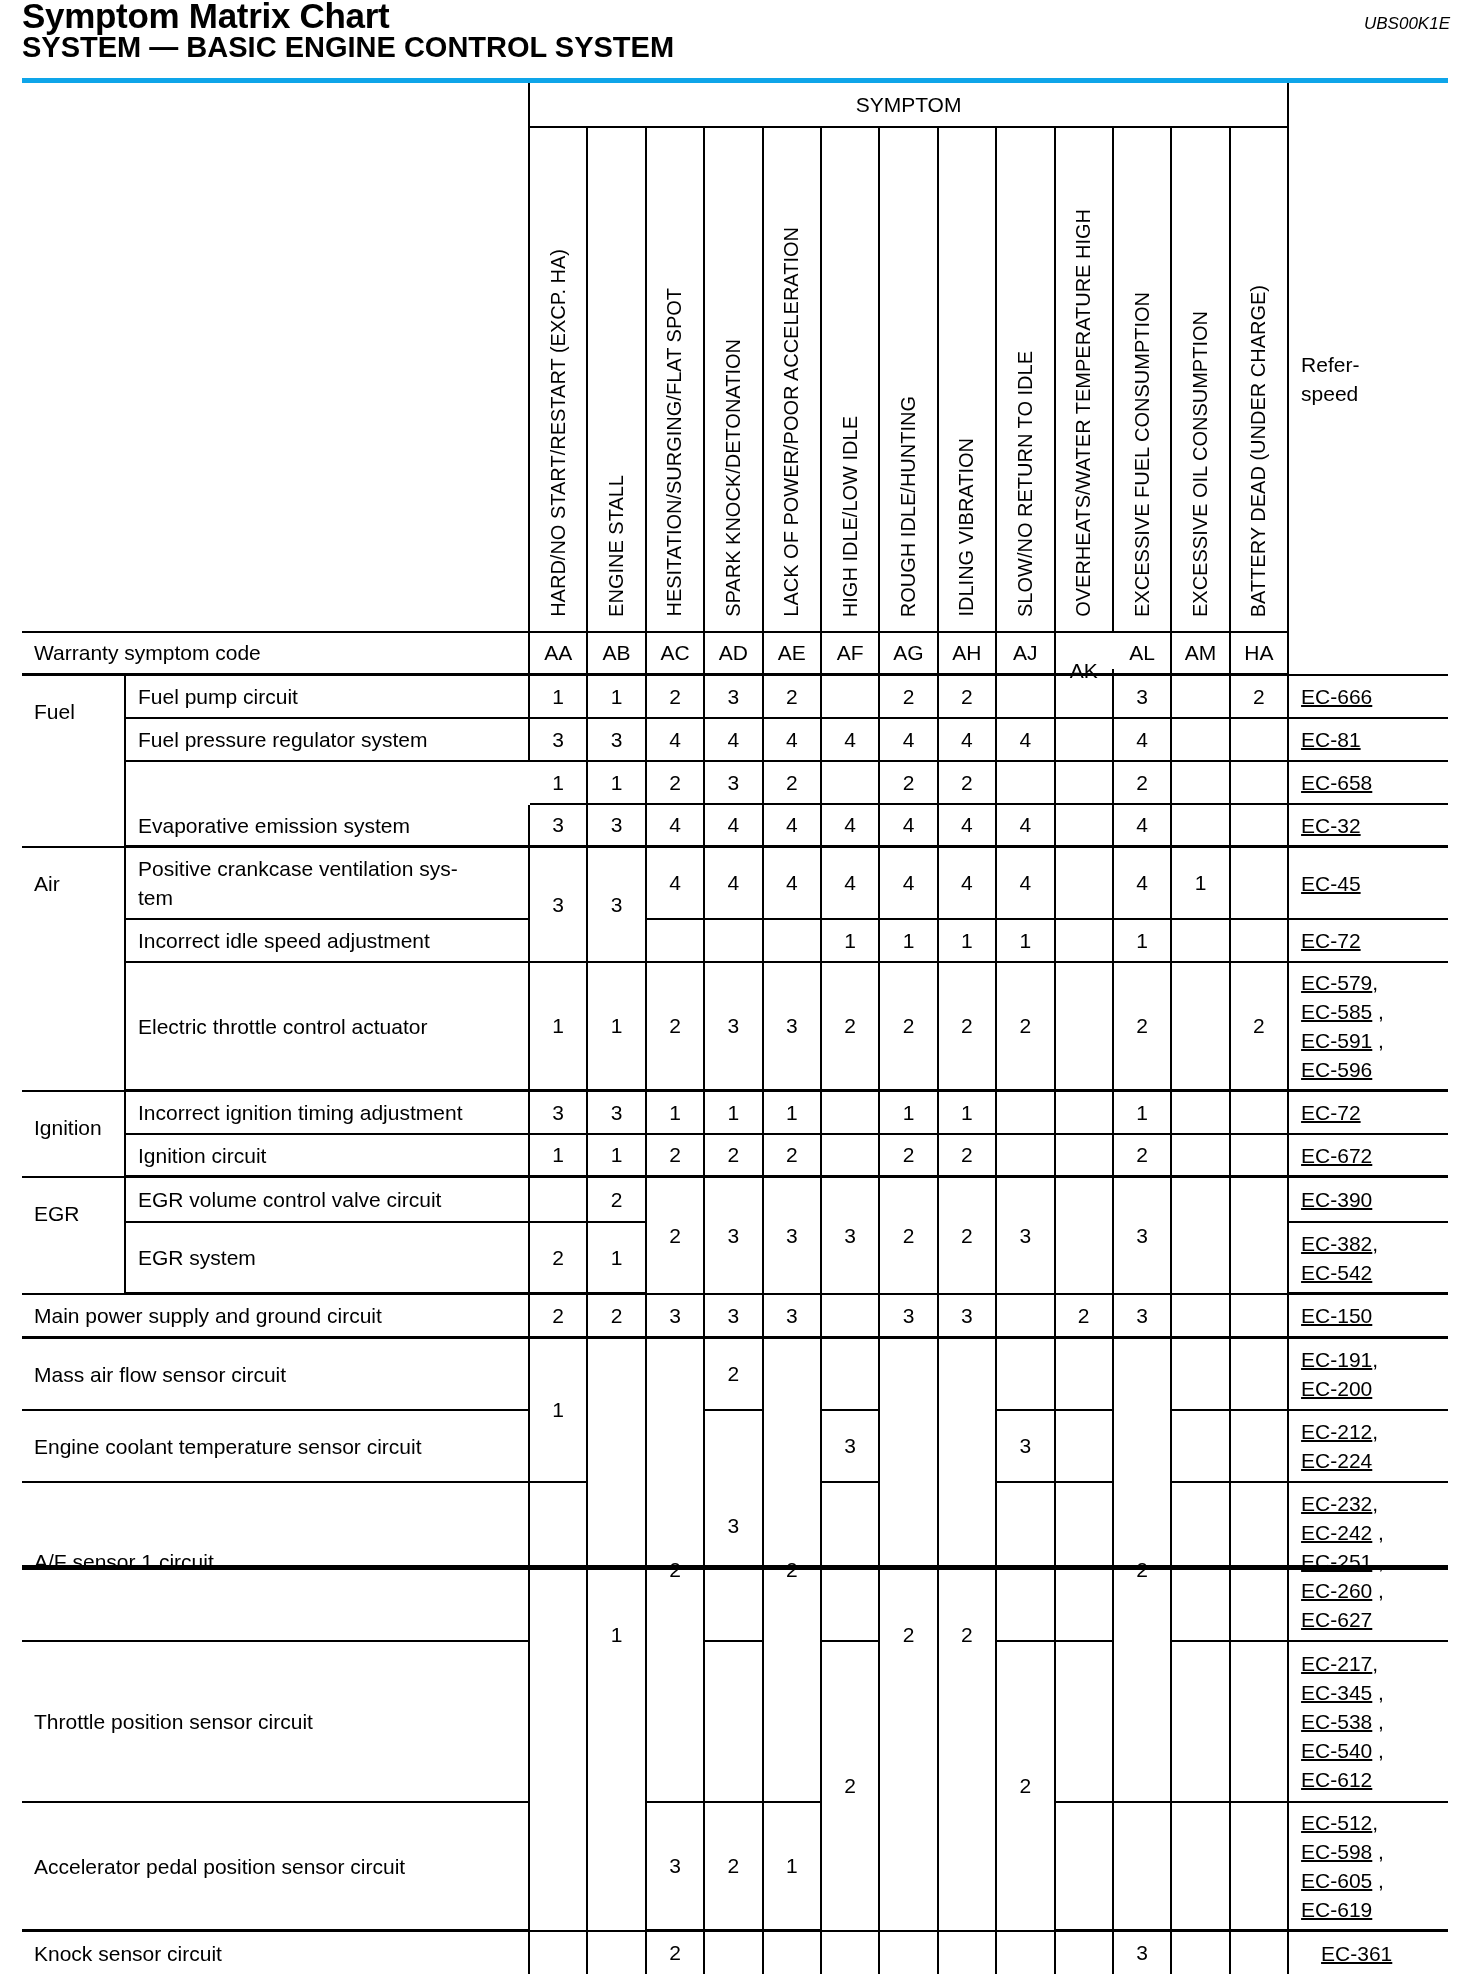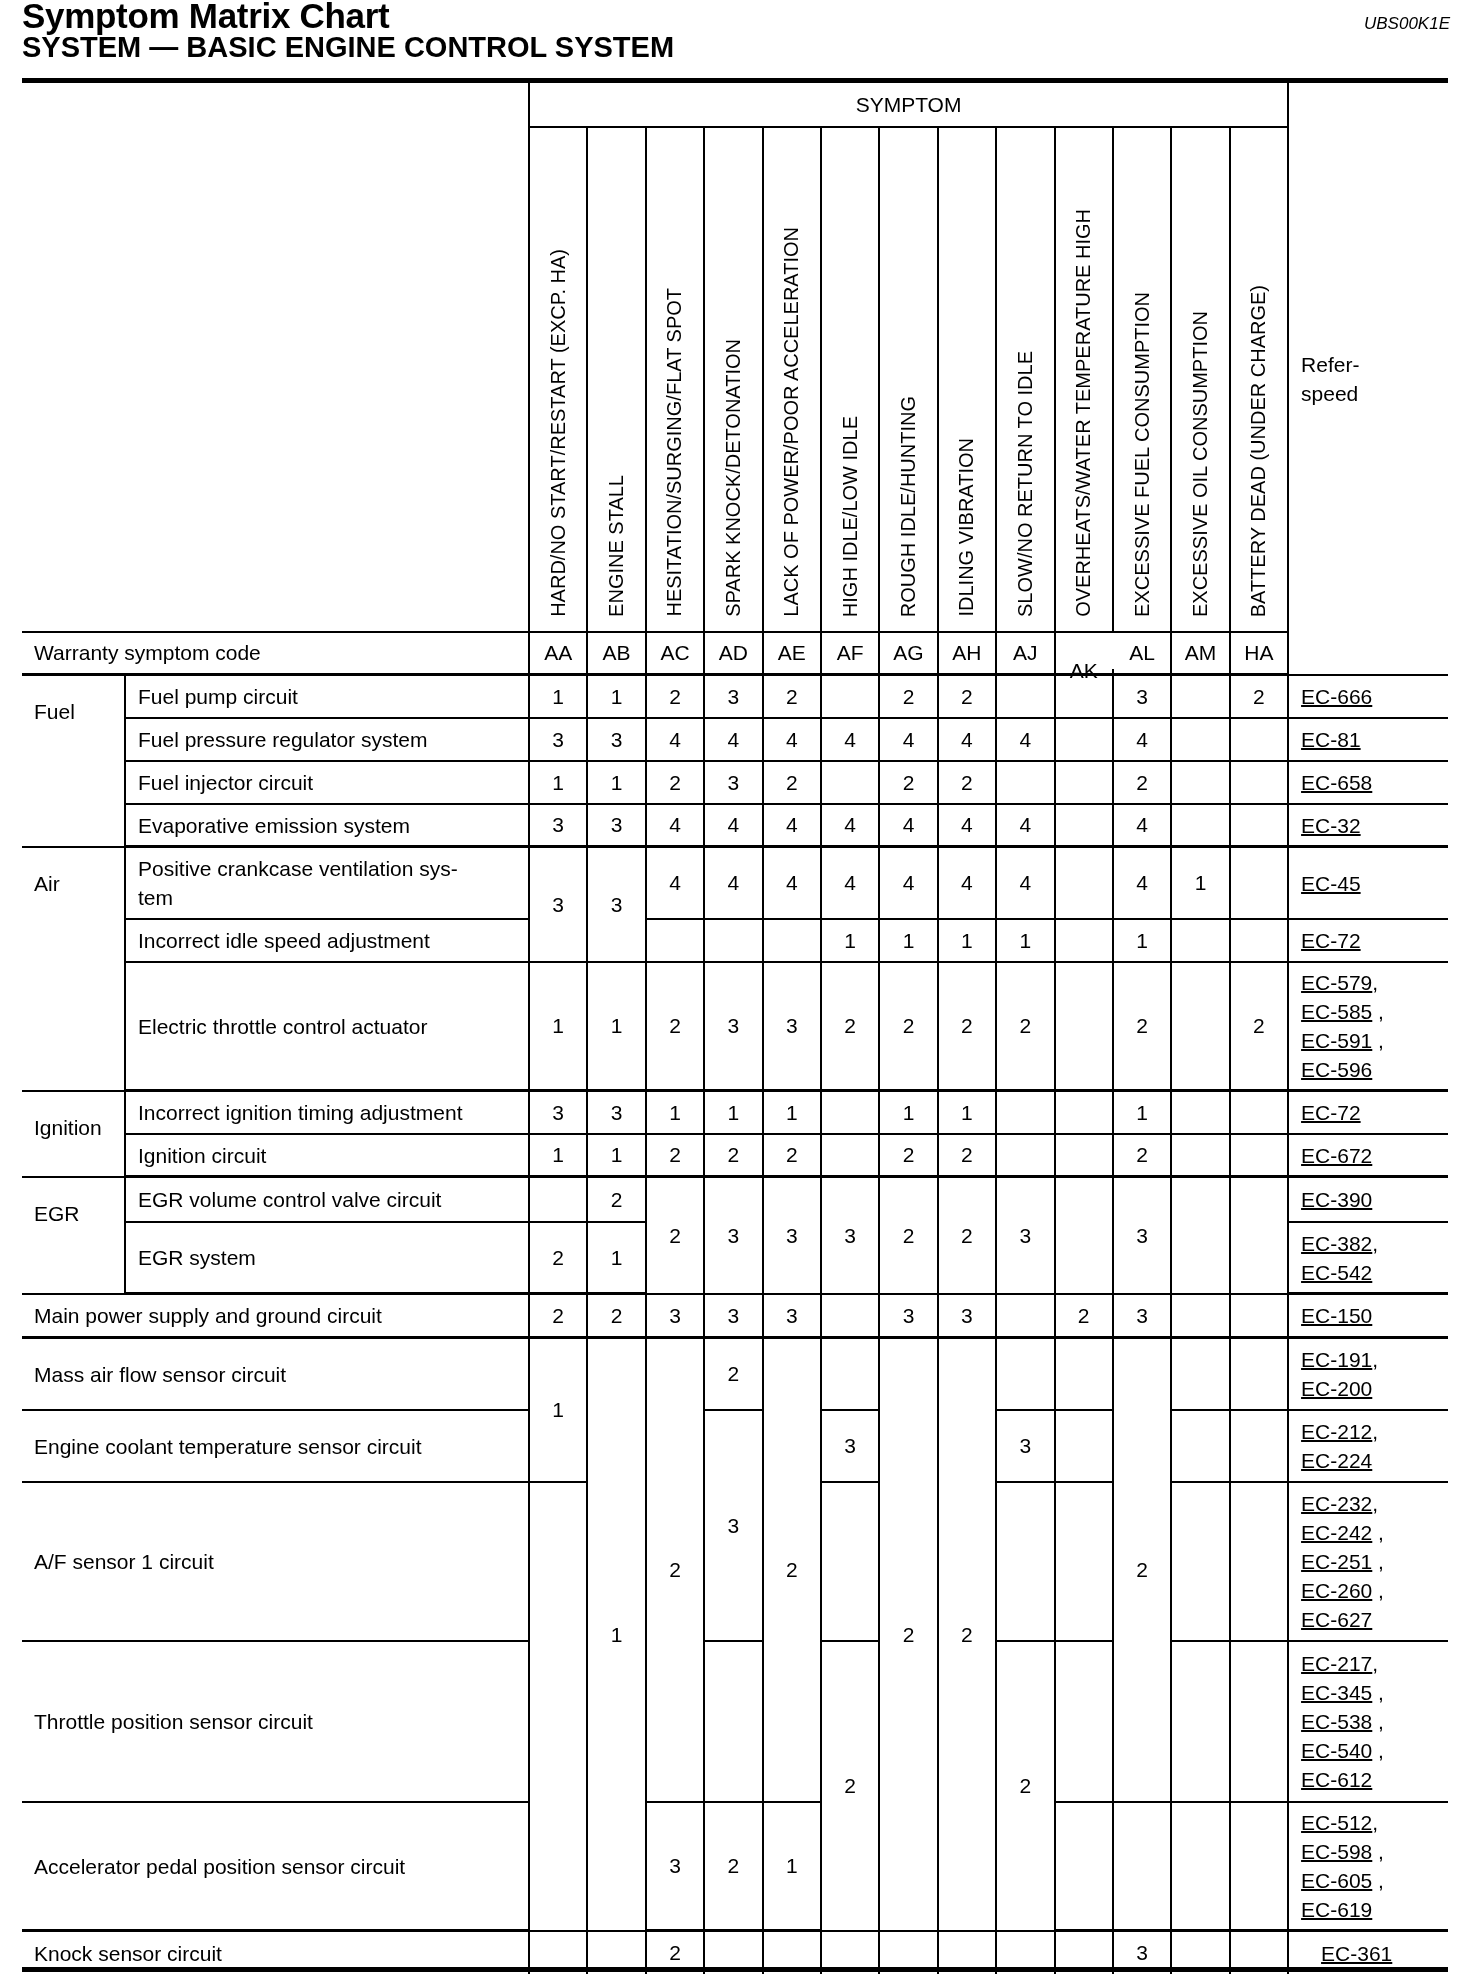--- a/index.html
+++ b/index.html
@@ -1,25 +1,25 @@
 <!DOCTYPE html>
 <html><head>
 <meta charset="utf-8">
 <style>
   html, body { margin: 0; padding: 0; background: #ffffff; }
   body { width: 1472px; height: 1980px; position: relative; overflow: hidden;
          font-family: "Liberation Sans", "DejaVu Sans", sans-serif; color: #000; }
   .title { position: absolute; left: 22px; top: -4px; font-size: 35px; font-weight: bold; letter-spacing: -0.3px; margin: 0; }
   .subtitle { position: absolute; left: 22px; top: 31px; font-size: 29px; font-weight: bold; margin: 0; }
   .doc-code { position: absolute; right: 22px; top: 14px; font-size: 17px; font-style: italic; }
-  #grid { position: absolute; left: 22px; top: 78px; width: 1426px; height: 1894px;
+  #grid { position: absolute; left: 22px; top: 78px; width: 1426px; height: 1492px;
           display: grid;
           grid-template-columns: 104px 404px repeat(13, 58.4px) 159px;
           grid-template-rows: 45px 505px 43px 43px 43px 43px 43px 72px 43px 129px 43px 43px 45px 72px 44px 72px 72px 159px 161px 129px 42px;
-          border-top: 5px solid #000000; border-bottom: 5px solid #000; box-sizing: border-box; }
+          border-top: 5px solid #0ea5e9; border-bottom: 5px solid #000; box-sizing: border-box; }
   .cell { border-right: 2px solid #000; border-bottom: 2px solid #000; box-sizing: border-box;
           display: flex; align-items: center; justify-content: center; font-size: 21px; }
   .cell.noright { border-right: none; }
   .cell.left { justify-content: flex-start; padding-left: 12px; }
   .cell.top { align-items: flex-start; padding-top: 24px; }
   .cell.thick-b { border-bottom-width: 3px; }
   .vhead { writing-mode: vertical-rl; transform: rotate(180deg); font-size: 20px; white-space: nowrap;
            padding: 14px 0; text-align: left; }
   .vcell { align-items: flex-end; }
   .ref { flex-direction: column; align-items: flex-start; justify-content: center; padding-left: 12px; font-size: 21px; line-height: 29px; }
@@ -91,21 +91,20 @@
     <div class="cell thick-b" style="grid-area: 3 / 12 / span 1 / span 1; margin-top: 36px;">AK</div>
     <div class="cell thick-b" style="grid-area: 3 / 13 / span 1 / span 1;">AL</div>
     <div class="cell thick-b" style="grid-area: 3 / 14 / span 1 / span 1;">AM</div>
     <div class="cell thick-b" style="grid-area: 3 / 15 / span 1 / span 1;">HA</div>
     <div class="cell left top" style="grid-area: 4 / 1 / span 4 / span 1;">Fuel</div>
     <div class="cell left top" style="grid-area: 8 / 1 / span 3 / span 1;">Air</div>
     <div class="cell left top" style="grid-area: 11 / 1 / span 2 / span 1;">Ignition</div>
     <div class="cell left top" style="grid-area: 13 / 1 / span 2 / span 1;">EGR</div>
     <div class="cell left" style="grid-area: 4 / 2 / span 1 / span 1; white-space: pre-line; line-height: 29px;">Fuel pump circuit</div>
     <div class="cell left" style="grid-area: 5 / 2 / span 1 / span 1; white-space: pre-line; line-height: 29px;">Fuel pressure regulator system</div>
-    <div class="cell left" style="grid-area: 6 / 2 / span 1 / span 1; white-space: pre-line; line-height: 29px;">Fuel injector circuit</div>
     <div class="cell left thick-b" style="grid-area: 7 / 2 / span 1 / span 1; white-space: pre-line; line-height: 29px;">Evaporative emission system</div>
     <div class="cell left" style="grid-area: 8 / 2 / span 1 / span 1; white-space: pre-line; line-height: 29px;">Positive crankcase ventilation sys-
 tem</div>
     <div class="cell left" style="grid-area: 9 / 2 / span 1 / span 1; white-space: pre-line; line-height: 29px;">Incorrect idle speed adjustment</div>
     <div class="cell left thick-b" style="grid-area: 10 / 2 / span 1 / span 1; white-space: pre-line; line-height: 29px;">Electric throttle control actuator</div>
     <div class="cell left" style="grid-area: 11 / 2 / span 1 / span 1; white-space: pre-line; line-height: 29px;">Incorrect ignition timing adjustment</div>
     <div class="cell left thick-b" style="grid-area: 12 / 2 / span 1 / span 1; white-space: pre-line; line-height: 29px;">Ignition circuit</div>
     <div class="cell left" style="grid-area: 13 / 2 / span 1 / span 1; white-space: pre-line; line-height: 29px;">EGR volume control valve circuit</div>
     <div class="cell left thick-b" style="grid-area: 14 / 2 / span 1 / span 1; white-space: pre-line; line-height: 29px;">EGR system</div>
     <div class="cell left thick-b" style="grid-area: 15 / 1 / span 1 / span 2; white-space: pre-line; line-height: 29px;">Main power supply and ground circuit</div>

